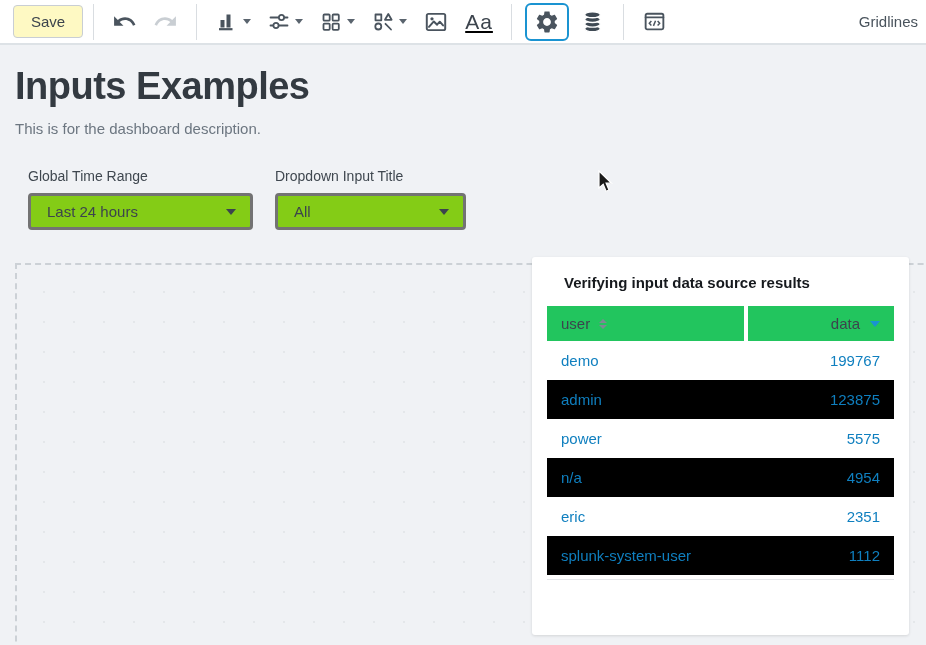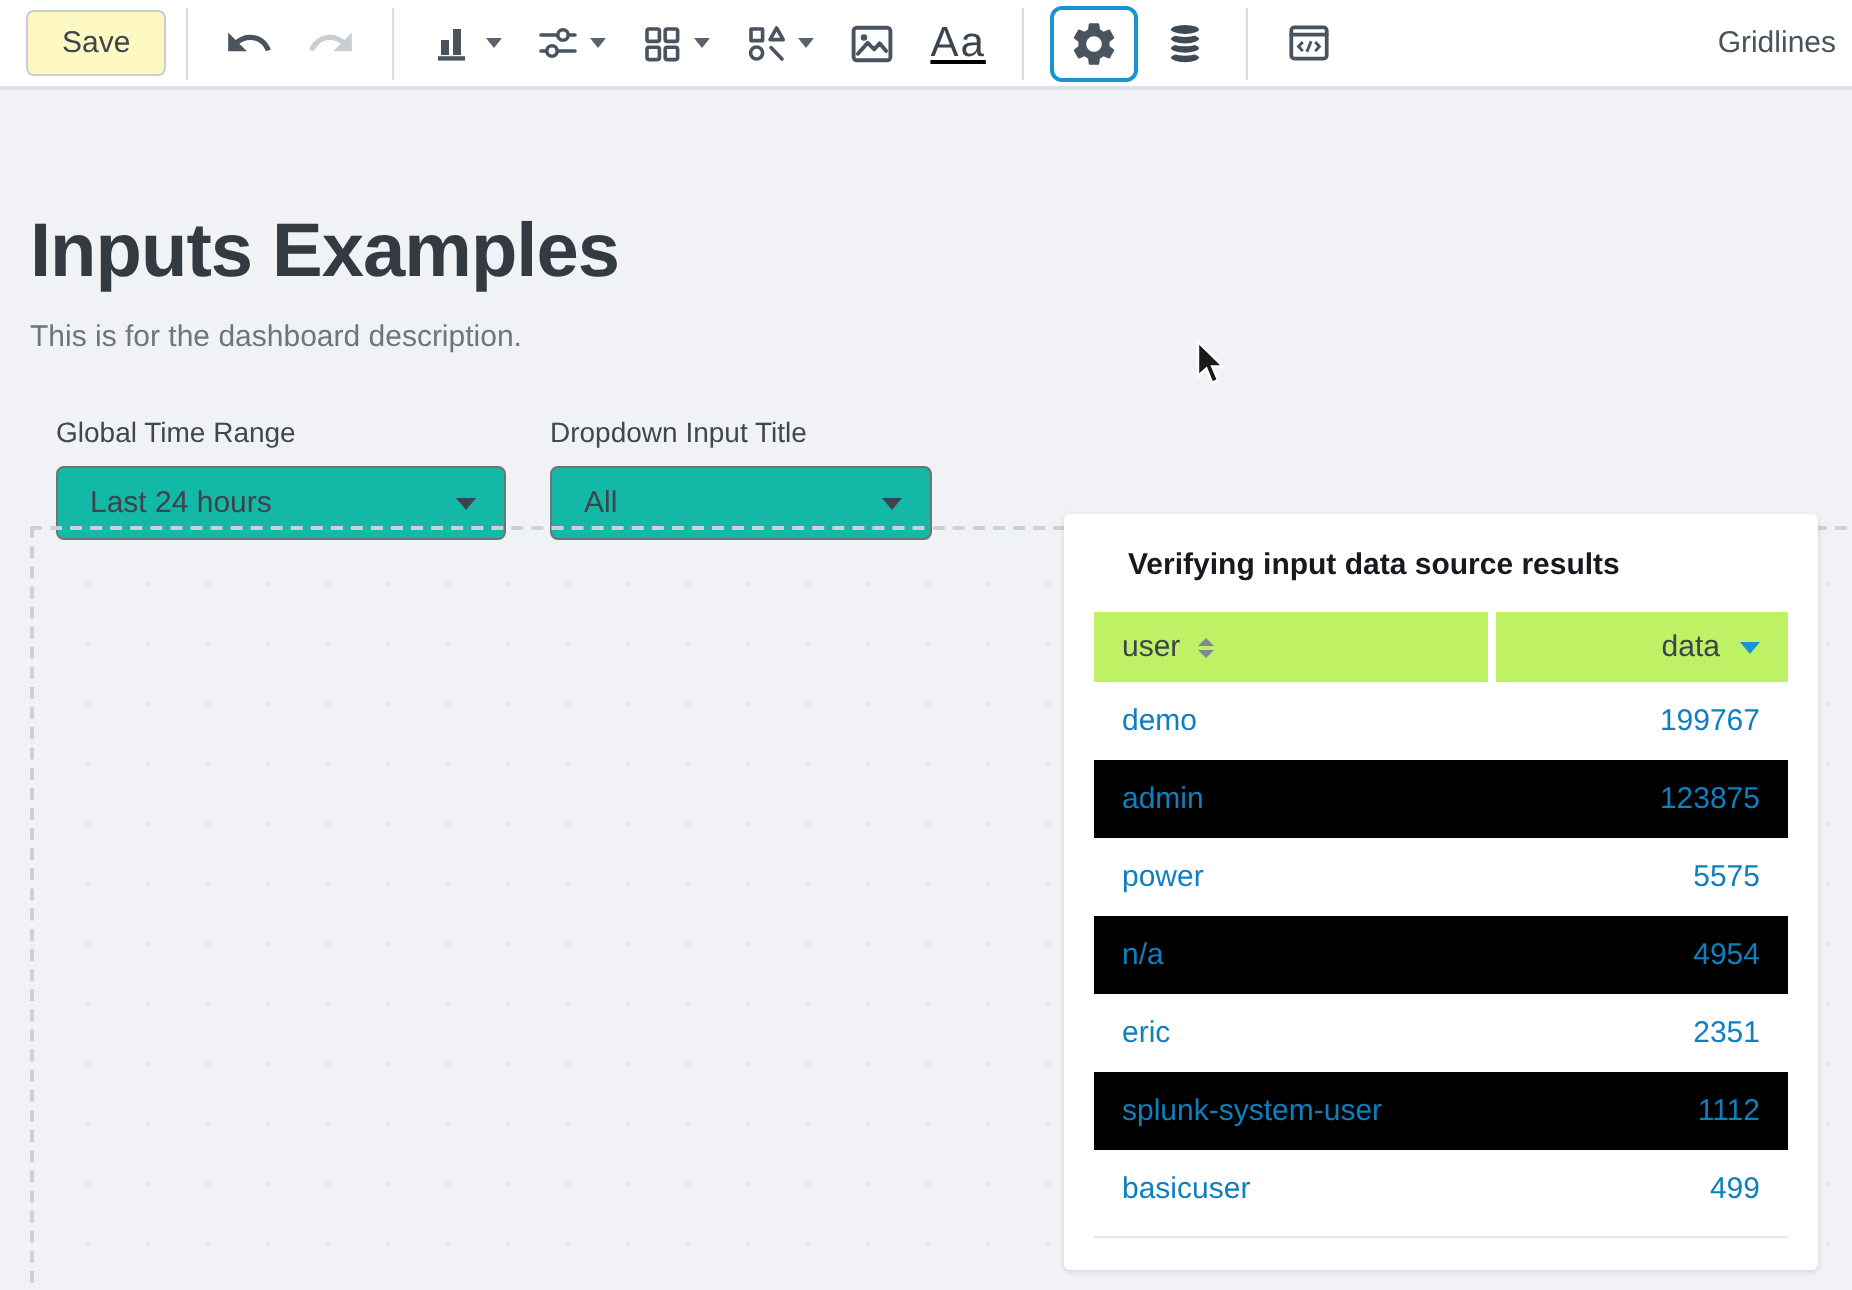--- a/index.html
+++ b/index.html
@@ -37,30 +37,30 @@
   .caret-down {
     width:0; height:0; display:inline-block;
     border-left:4px solid transparent; border-right:4px solid transparent;
     border-top:5px solid #5a646e;
   }
   .aa-label { font-size:21px; color:#3c444d; letter-spacing:1px; }
   .gridlines-label { margin-left:auto; font-size:15px; color:#49535c; padding-right:2px; white-space:nowrap; }
   .disabled-icon .icon-fill { fill:#c9ced3; }
 
   
-  .page-head { padding:20px 15px 0 15px;margin-top:40px; }
+  .page-head { padding:20px 15px 0 15px; }
   .page-title { font-size:38px; font-weight:700; color:#333a41; letter-spacing:-0.5px; }
   .page-desc  { font-size:15px; color:#6c7680; margin-top:12px; }
 
   
   .inputs-row { display:flex; gap:22px; padding-left:28px; margin-top:31px; }
   .input-group .input-label { font-size:14px; color:#3f474f; margin-bottom:9px; }
   .dropdown {
-    width:225px; height:37px; background:#14b8a6;
-    border:1px solid #737373; border-radius:4px;
+    width:225px; height:37px; background:#84cc16;
+    border:3px solid #737373; border-radius:4px;
     display:flex; align-items:center; justify-content:space-between;
     padding:0 14px 0 16px; font-size:15px; color:#3c444d; cursor:pointer;
   }
   .dropdown .dd-caret {
     width:0; height:0;
     border-left:5px solid transparent; border-right:5px solid transparent;
     border-top:6px solid #3c444d;
   }
 
   
@@ -74,21 +74,21 @@
   
   .panel {
     position:absolute; left:532px; top:257px; width:377px; height:378px;
     background:#ffffff; border-radius:3px;
     box-shadow:0 1px 3px rgba(0,0,0,0.12);
     z-index:3; overflow:hidden;
   }
   .panel-title { font-size:15px; font-weight:700; color:#16191d; margin:17px 32px 15px 32px; }
   .thead { display:flex; gap:4px; margin:0 15px; height:35px; }
   .th {
-    background:#bef264; display:flex; align-items:center;
+    background:#22c55e; display:flex; align-items:center;
     font-size:15px; color:#3c444d; cursor:pointer;
   }
   .th-user  { width:197px; padding-left:14px; }
   .th-count { width:146px; padding-right:14px; justify-content:flex-end; }
   .sort-updown { display:inline-flex; flex-direction:column; gap:2px; margin-left:9px; }
   .tri-up   { width:0; height:0; border-left:4px solid transparent; border-right:4px solid transparent; border-bottom:4px solid #7e8894; }
   .tri-downg{ width:0; height:0; border-left:4px solid transparent; border-right:4px solid transparent; border-top:4px solid #7e8894; }
   .tri-down-blue { width:0; height:0; border-left:5px solid transparent; border-right:5px solid transparent; border-top:6px solid #1a93d1; margin-left:10px; }
   .trow { display:flex; margin:0 15px; height:39px; align-items:center; font-size:15px; color:#0f7fbf; }
   .trow.alt { background:#000000; }
@@ -281,24 +281,20 @@
     <span class="td-count">4954</span>
   </div>
   <div class="trow">
     <span class="td-user">eric</span>
     <span class="td-count">2351</span>
   </div>
   <div class="trow alt">
     <span class="td-user">splunk-system-user</span>
     <span class="td-count">1112</span>
   </div>
-  <div class="trow">
-    <span class="td-user">basicuser</span>
-    <span class="td-count">499</span>
-  </div>
 
   <div class="panel-divider"></div>
 </div>
 
 <div class="cursor">
   <svg width="16" height="24" viewBox="0 0 16 24">
     <polygon points="1,1 1,18 5.2,14.3 8.1,21.3 11,20 8.1,13.2 13.5,13.2" fill="#1a1a1a" stroke="#ffffff" stroke-width="1.2"></polygon>
   </svg>
 </div>
 

